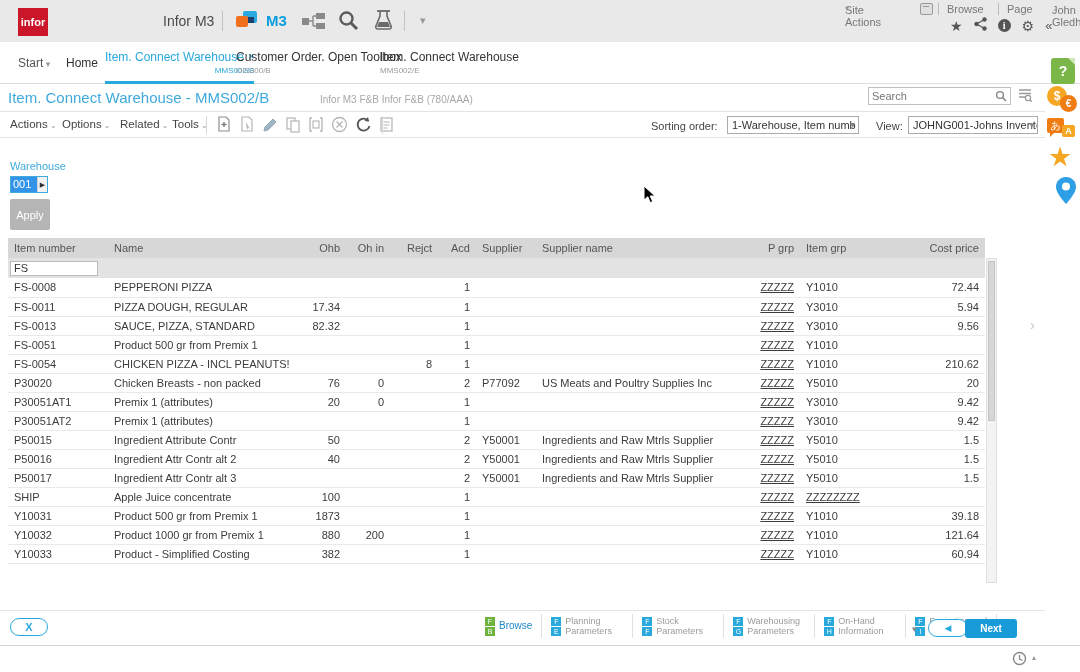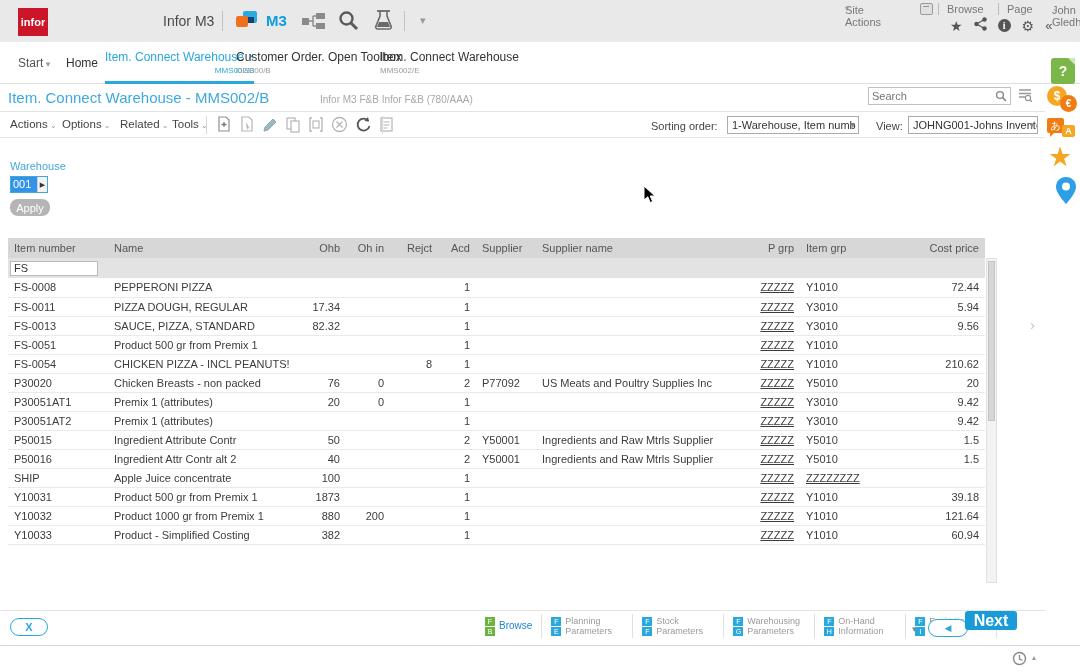--- a/index.html
+++ b/index.html
@@ -71,22 +71,22 @@
   .combo-sort { left:727px; width:132px; }
   .view-label { left:876px; position:absolute; top:8px; font-size:11px; color:#444; }
   .combo-view { left:908px; width:130px; }
 
   
   .wh-label { position:absolute; left:10px; top:160px; font-size:11px; color:#3fa9dc; }
   .wh-input { position:absolute; left:10px; top:176px; width:38px; height:17px; border:1px solid #3fa9dc; background:#fff; display:flex; }
   .wh-input .val { background:#3393e8; color:#fff; font-size:11px; padding:1px 2px; flex:1; }
   .wh-input .browse-btn { width:10px; border-left:1px solid #cfcfcf; background:#f2f2f2; font-size:7px; color:#333;
                           display:flex; align-items:center; justify-content:center; }
-  .apply-btn { position:absolute; left:10px; top:199px; width:40px; height:17px; background:#b5b5b5; color:#fff; border:none;
-               font-size:11px; font-family:"Liberation Sans", sans-serif; border-radius:8px; }
+  .apply-btn { position:absolute; left:10px; top:199px; width:40px; height:31px; background:#b5b5b5; color:#fff; border:none;
+               font-size:11px; font-family:"Liberation Sans", sans-serif; border-radius:2px; }
 
   
   #grid { position:absolute; left:8px; top:238px; width:977px; border-collapse:collapse; table-layout:fixed; font-size:11px; }
   #grid th { background:#d7d7d7; color:#555; font-weight:normal; height:20px; text-align:left; padding:0 6px; white-space:nowrap; overflow:hidden; }
   #grid th.ar { text-align:right; }
   #grid tr.filter td { background:#e3e3e3; height:20px; padding:0 2px; }
   #grid tr.filter input { width:88px; height:15px; border:1px solid #bbb; font-size:11px; padding:0 3px; color:#333;
                           font-family:"Liberation Sans", sans-serif; }
   #grid tbody td { height:19px; border-bottom:1px solid #eaeaea; color:#3c3c3c; padding:0 6px; white-space:nowrap; overflow:hidden; }
   #grid tbody td.ar { text-align:right; }
@@ -103,22 +103,22 @@
   .fpanel .keyicon { display:flex; flex-direction:column; gap:1px; }
   .fpanel .keyicon i { font-style:normal; width:10px; height:9px; background:#29a8dc; color:#fff; font-size:7px; line-height:9px;
                        text-align:center; display:block; }
   .fpanel.green .keyicon i { background:#6fb33f; }
   .fpanel .flabel { font-size:9px; color:#9a9a9a; line-height:10px; max-width:58px; }
   .fpanel.primary .flabel { color:#1d87c9; font-size:10px; max-width:none; }
   .panel-sep { width:1px; height:24px; background:#e0e0e0; }
   .more-chev { position:absolute; left:912px; top:13px; color:#888; font-size:9px; }
   .prev-btn { position:absolute; left:928px; top:8px; width:40px; height:18px; border:1px solid #29a8dc; border-radius:9px;
               background:#fff; color:#29a8dc; font-size:9px; }
-  .next-btn { position:absolute; left:965px; top:0; width:52px; height:19px; background:#189bd7; border:none; color:#fff;
-              font-size:16px; font-weight:bold; border-radius:3px; font-family:"Liberation Sans", sans-serif; }
+  .next-btn { position:absolute; left:965px; top:8px; width:52px; height:19px; background:#189bd7; border:none; color:#fff;
+              font-size:10px; font-weight:bold; border-radius:3px; font-family:"Liberation Sans", sans-serif; }
 
   .footline { position:absolute; left:0; top:645px; width:1080px; border-top:1px solid #d5d5d5; }
   .clock { position:absolute; left:1012px; top:651px; color:#888; }
   .clock-chev { position:absolute; left:1032px; top:653px; color:#999; font-size:8px; }
 
   
   .rail-help { position:absolute; left:1051px; top:58px; width:24px; height:26px; background:#7ab648; border-radius:3px;
                color:#fff; font-weight:bold; font-size:14px; text-align:center; line-height:26px; }
   .rail-help:after { content:""; position:absolute; right:0; top:0; border-style:solid; border-width:0 7px 7px 0; border-color:transparent #cfe6b8 transparent transparent; }
   .rail-cur { position:absolute; left:1047px; top:86px; width:32px; height:28px; }
@@ -476,20 +476,33 @@
           <td class="al">Y50001</td>
           <td class="al">Ingredients and Raw Mtrls Supplier</td>
           <td class="ar u">ZZZZZ</td>
           <td class="al">Y5010</td>
           <td class="ar">1.5</td>
         </tr>
         <tr>
           <td class="al">P50016</td>
           <td class="al">Ingredient Attr Contr alt 2</td>
           <td class="ar">40</td>
+          <td class="ar"></td>
+          <td class="ar"></td>
+          <td class="ar">2</td>
+          <td class="al">Y50001</td>
+          <td class="al">Ingredients and Raw Mtrls Supplier</td>
+          <td class="ar u">ZZZZZ</td>
+          <td class="al">Y5010</td>
+          <td class="ar">1.5</td>
+        </tr>
+        <tr>
+          <td class="al">P50017</td>
+          <td class="al">Ingredient Attr Contr alt 3</td>
+          <td class="ar"></td>
           <td class="ar"></td>
           <td class="ar"></td>
           <td class="ar">2</td>
           <td class="al">Y50001</td>
           <td class="al">Ingredients and Raw Mtrls Supplier</td>
           <td class="ar u">ZZZZZ</td>
           <td class="al">Y5010</td>
           <td class="ar">1.5</td>
         </tr>
         <tr>

